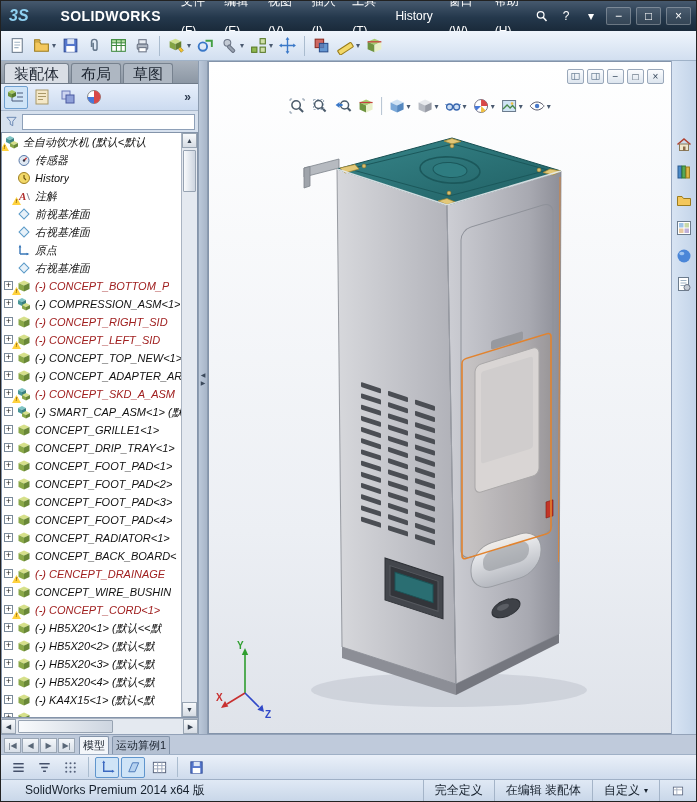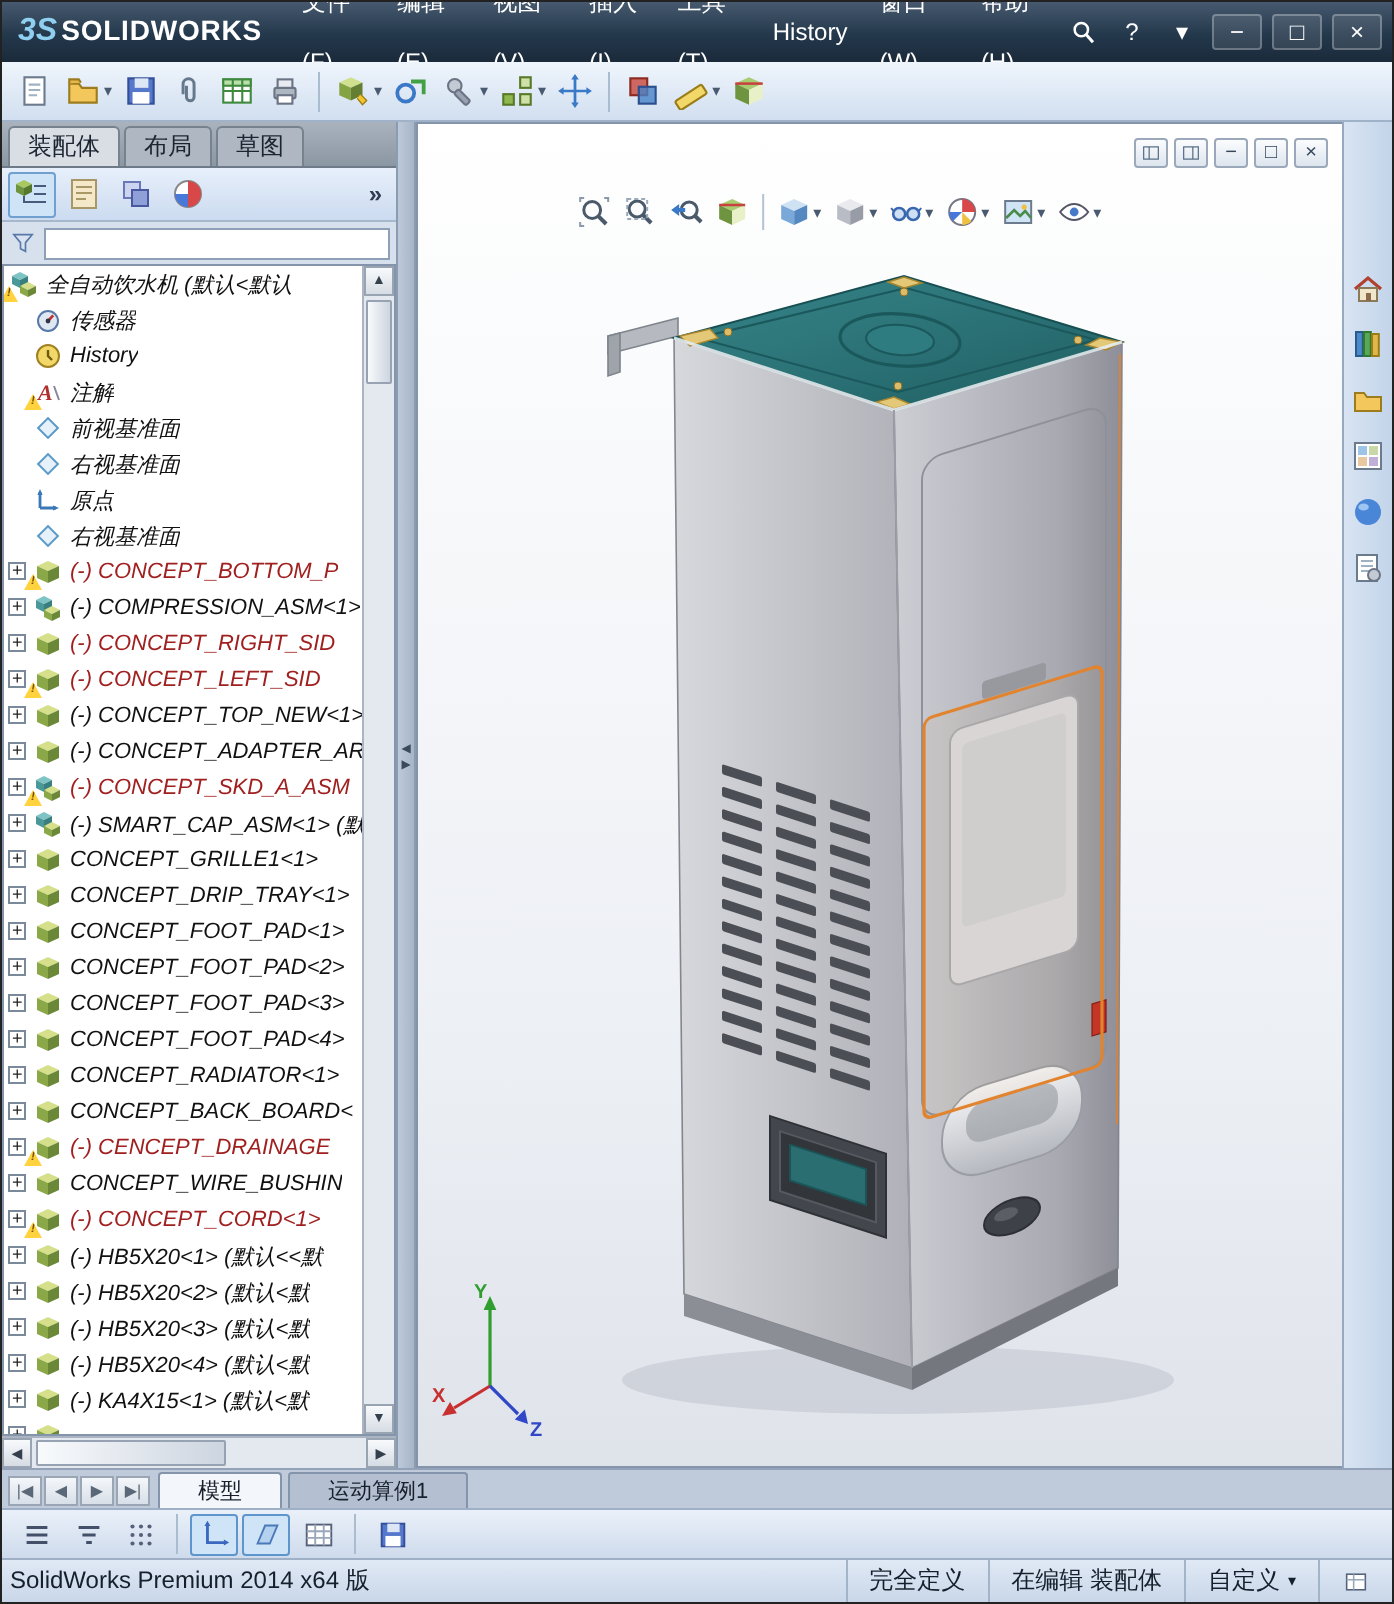--- a/index.html
+++ b/index.html
@@ -5,21 +5,21 @@
   * { margin:0; padding:0; box-sizing:border-box; }
   body { background:#666; }
   .app { position:relative; width:697px; height:802px; overflow:hidden;
          font-family:"Liberation Sans", sans-serif; background:#cfd8e8;
          border:1px solid #222; }
 
   
   .titlebar { position:absolute; top:0; left:0; right:0; height:30px;
     background:linear-gradient(#46596e,#24384c 55%,#1a2a3a);
     display:flex; align-items:center; color:#fff; }
-  .logo { display:flex; align-items:baseline; padding:0 12px 0 8px; white-space:nowrap; }
+  .logo { display:flex; align-items:baseline; padding:0 12px 0 8px; white-space:nowrap;gap:30px; }
   .logo-mark { font-weight:bold; font-style:italic; color:#8fd0f0; font-size:16px; margin-right:2px;}
   .logo-text { font-weight:bold; font-size:14px; letter-spacing:.4px; }
   .menubar { display:flex; height:100%; align-items:center; font-size:12px; }
   .menu-item { padding:0 8px; line-height:30px; cursor:default; }
   .tb-right { margin-left:auto; display:flex; align-items:center; gap:5px; padding-right:5px; font-size:12px; }
   .tb-mini { width:20px; height:18px; display:flex; align-items:center; justify-content:center; }
   .winbtn { width:25px; height:18px; display:flex; align-items:center; justify-content:center;
     border:1px solid #ffffff44; border-radius:2px; background:#ffffff1a; font-size:12px; line-height:1; }
 
   
@@ -28,21 +28,21 @@
     display:flex; align-items:center; padding-left:5px; gap:1px; }
   .tbtn { height:25px; display:flex; align-items:center; justify-content:center;
     padding:0 2px; border-radius:2px; }
   .tsep { width:1px; height:20px; background:#aabccf; margin:0 4px; }
   .dd { font-size:8px; color:#4a5a70; margin-left:1px; }
 
   
   .panel { position:absolute; top:60px; left:0; width:197px; bottom:67px; background:#cdd6e2; }
   .cm-tabs { height:23px; background:linear-gradient(#a9b2bd,#8c97a4);
     display:flex; align-items:flex-end; padding-left:3px; gap:2px; border-bottom:1px solid #6e7a88; }
-  .cm-tab { padding:2px 9px 2px; font-size:12px; background:#aeb7c2; color:#1c2430;
+  .cm-tab { padding:2px 9px 2px; font-size:15px; background:#aeb7c2; color:#1c2430;
     border:1px solid #77828f; border-bottom:none; border-radius:3px 3px 0 0; line-height:15px; }
   .cm-tab.active { background:#d9dee5; }
   .fm-bar { height:27px; background:linear-gradient(#e7effb,#ccdbf0);
     display:flex; align-items:center; padding:0 3px; gap:2px; border-bottom:1px solid #a8b8cc; }
   .fm-btn { width:24px; height:23px; display:flex; align-items:center; justify-content:center; border-radius:2px; }
   .fm-btn.active { background:#cfe4f7; border:1px solid #6fa0d0; }
   .chev { margin-left:auto; font-size:12px; color:#2e3c50; padding-right:4px; font-weight:bold;}
   .filter-row { height:21px; background:#d7e1ee; display:flex; align-items:center; padding:0 3px; gap:3px; }
   .filter-input { flex:1; height:16px; background:#fff; border:1px solid #8ea0b8; font-size:10px; }
 
@@ -94,34 +94,34 @@
     background:linear-gradient(90deg,#d8e4f3,#c3d4e9); border-left:1px solid #98a8c0;
     display:flex; flex-direction:column; align-items:center; padding-top:72px; gap:7px; }
   .tp-btn { width:21px; height:21px; display:flex; align-items:center; justify-content:center; border-radius:2px; }
 
   
   .tabsrow { position:absolute; left:0; right:0; bottom:47px; height:20px; background:#bfcadb;
     border-top:1px solid #93a2b8; display:flex; align-items:flex-end; padding-left:3px; }
   .navbtn { width:17px; height:15px; margin:0 1px 1px 0; font-size:8px; color:#5a6878;
     background:linear-gradient(#f4f7fa,#d8dfe8); border:1px solid #9aa6b4;
     display:flex; align-items:center; justify-content:center; }
-  .btab { height:18px; padding:0 19px; font-size:11px; color:#18202c; background:#b4c0d2;
+  .btab { height:18px; padding:0 3px; font-size:11px; color:#18202c; background:#b4c0d2;
     border:1px solid #8494aa; border-bottom:none; margin-left:3px;
     display:flex; align-items:center; border-radius:2px 2px 0 0; }
   .btab.active { background:#f3f6fa; }
   .btoolbar { position:absolute; left:0; right:0; bottom:22px; height:25px;
     background:linear-gradient(#eaf0f9,#cedbec); border-top:1px solid #9fb0c6;
     display:flex; align-items:center; padding-left:5px; gap:2px; }
   .bbtn { width:24px; height:21px; display:flex; align-items:center; justify-content:center; border-radius:2px; }
   .bbtn.pressed { background:#cfe4f7; border:1px solid #5f95cd; }
 
   .statusbar { position:absolute; left:0; right:0; bottom:0; height:22px;
     background:linear-gradient(#e0e9f5,#c9d7e9); border-top:1px solid #9fb0c6;
     display:flex; align-items:center; font-size:12px; color:#16202c; }
-  .sb-left { padding-left:4px; }
+  .sb-left { padding-left:24px; }
   .sb-cells { margin-left:auto; display:flex; height:100%; align-items:stretch; }
   .sb-cell { padding:0 11px; border-left:1px solid #a4b4c8; display:flex; align-items:center; gap:4px; }
 </style>
 </head>
 <body>
 
 <div class="app">
 
   <div class="titlebar">
     <div class="logo">

